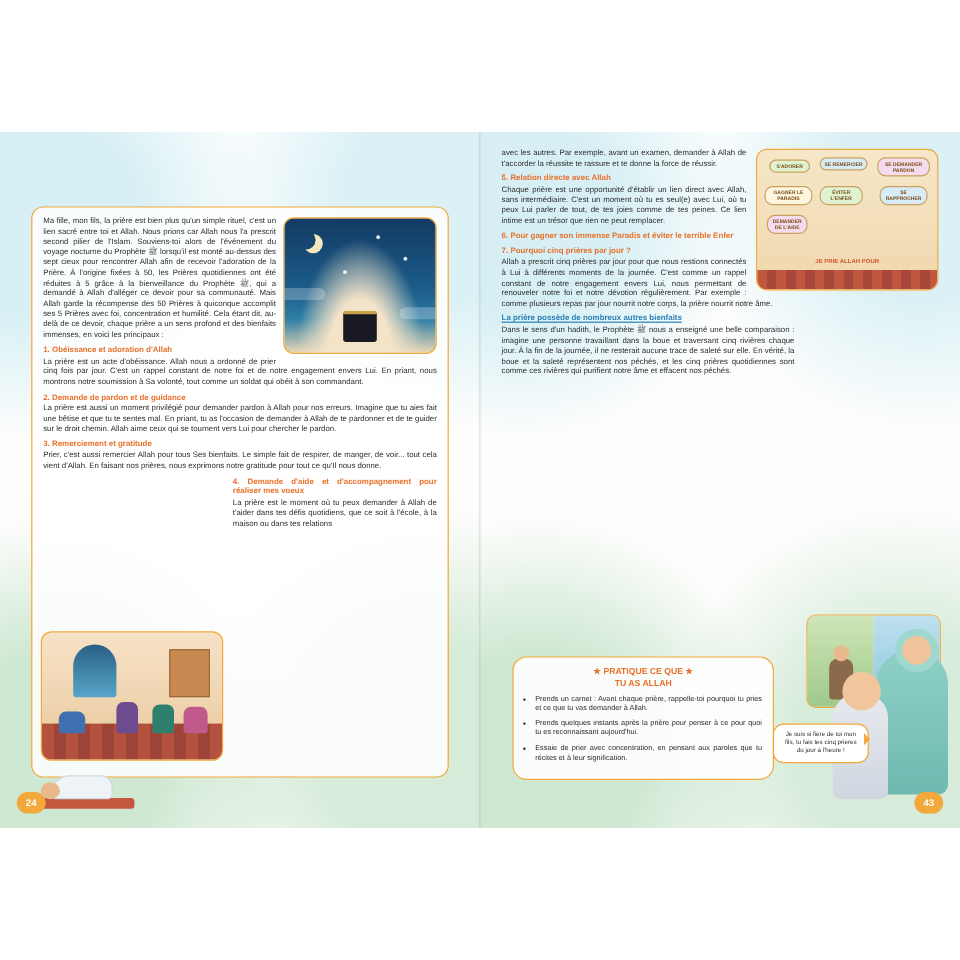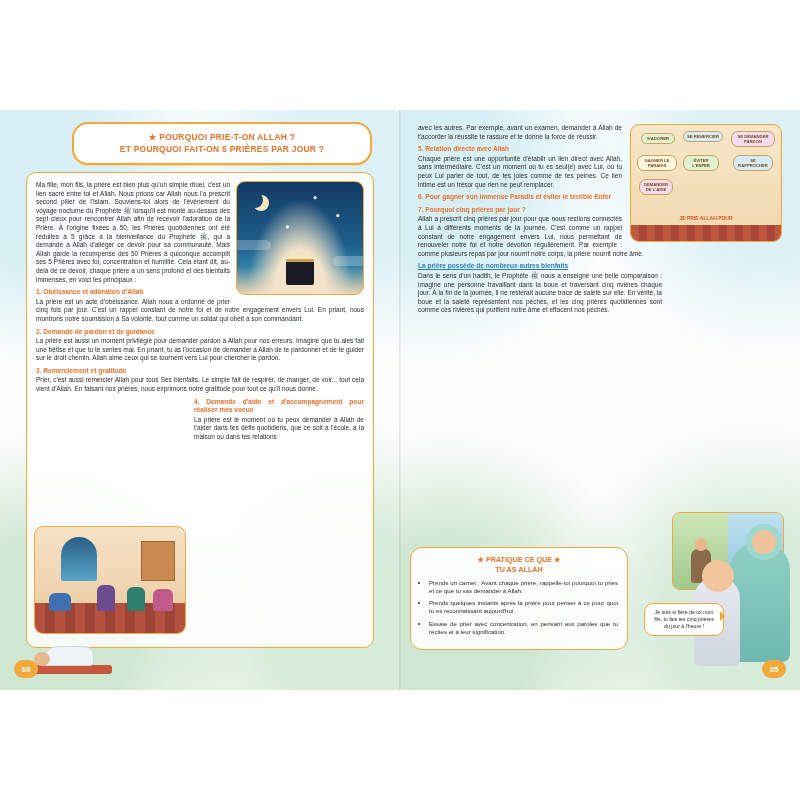--- a/index.html
+++ b/index.html
@@ -138,21 +138,21 @@
   .illu-two .half{ flex:1; position:relative; }
   .illu-two .h1{ background:linear-gradient(#cfe6b8,#9fc98b); }
   .illu-two .h2{ background:linear-gradient(#bfe0ef,#8cc6e0); }
   .mini-body{ position:absolute; left:50%; bottom:6px; transform:translateX(-50%);
     width:20px; height:34px; border-radius:7px 7px 3px 3px; }
   .mini-head{ position:absolute; left:50%; bottom:38px; transform:translateX(-50%);
     width:13px; height:13px; border-radius:50%; background:#e9b98e; }
 
   
   .practice{
-    position:absolute; left:10px; bottom:40px; width:218px;
+    position:absolute; left:27px; bottom:40px; width:218px;
     border:1.6px solid #f2a83b; border-radius:12px; background:rgba(255,255,255,.9);
     padding:7px 9px 9px 9px;
   }
   .practice .ptitle{
     text-align:center; color:#e8712b; font-weight:bold; font-size:7.2px; line-height:10px;
     margin-bottom:4px;
   }
   .practice li{ font-size:6.1px; line-height:8.2px; color:#2b2b2b; margin-bottom:4px; text-align:justify;}
   .practice ul{ margin:0; padding-left:9px; }
 
@@ -190,24 +190,20 @@
   }
 </style>
 </head>
 <body>
 
 <div class="spread">
 
   <div class="page">
     <div class="page-inner">
 
-      <div class="title-banner">
-        <div class="l1">★ POURQUOI PRIE-T-ON ALLAH ?</div>
-        <div class="l2">ET POURQUOI FAIT-ON 5 PRIÈRES PAR JOUR ?</div>
-      </div>
 
       <div class="text-frame">
         <div class="rtext">
 
           <div class="illu-night">
             <div class="moon"></div>
             <div class="cloud" style="left:-6px; top:58px;"></div>
             <div class="cloud" style="right:-10px; top:74px;"></div>
             <div class="kaaba"></div>
           </div>
@@ -238,21 +234,21 @@
         <div class="fig f3"></div>
         <div class="fig f4"></div>
       </div>
 
       <div class="illu-pray">
         <div class="mat"></div>
         <div class="body"></div>
         <div class="head"></div>
       </div>
 
-      <div class="pg left">69</div>
+      <div class="pg left">24</div>
     </div>
   </div>
 
   <div class="page">
     <div class="page-inner">
 
       <div class="rp-col">
 
         <div class="illu-wheel">
           <div class="bub g" style="left:10px; top:8px; width:34px;">S'ADORER</div>
@@ -303,18 +299,18 @@
       </div>
 
       <div class="chars">
         <div class="mom"></div>
         <div class="mom-head"></div>
         <div class="boy"></div>
         <div class="boy-head"></div>
         <div class="bubble">Je suis si fière de toi mon fils, tu fais tes cinq prières du jour à l'heure !</div>
       </div>
 
-      <div class="pg right">35</div>
+      <div class="pg right">43</div>
     </div>
   </div>
 
 </div>
 <div class="gutter"></div>
 
 </body></html>

